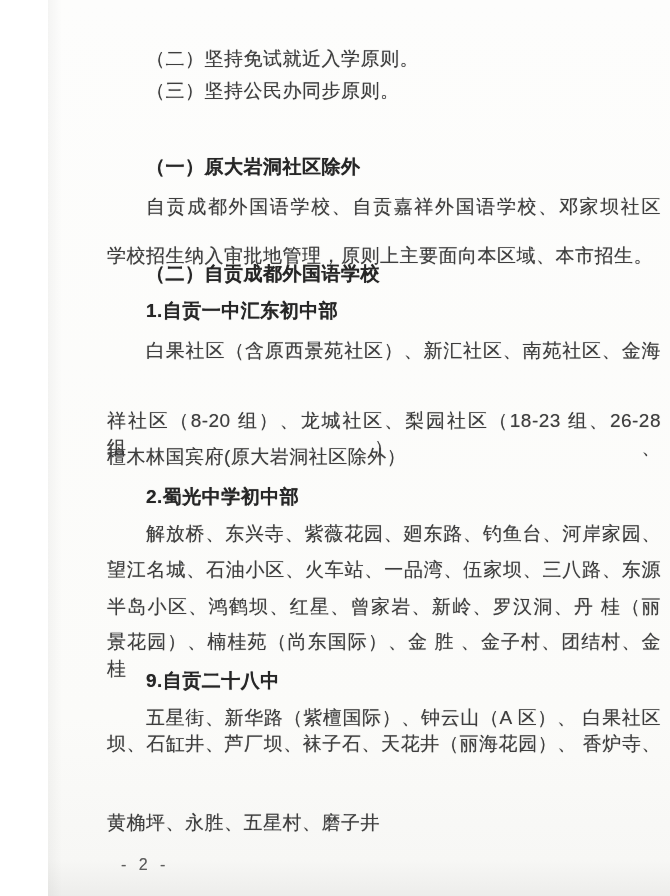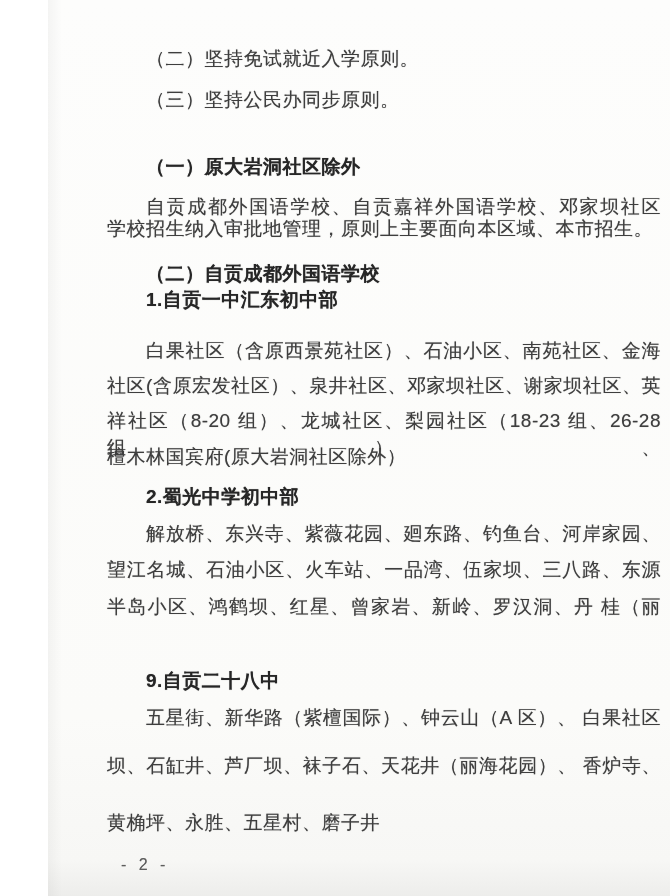--- a/index.html
+++ b/index.html
@@ -55,40 +55,40 @@
     color: #5d5d5d;
     text-shadow: 0 0 0.6px rgba(90,90,90,0.5);
   }
 </style>
 </head>
 <body>
 
 <div class="page">
 
   <div class="ln ind" style="top:45px">（二）坚持免试就近入学原则。</div>
-  <div class="ln ind" style="top:86px">（三）坚持公民办同步原则。</div>
+  <div class="ln ind" style="top:77px">（三）坚持公民办同步原则。</div>
 
   <div class="ln ind b" style="top:153px">（一）原大岩洞社区除外</div>
 
   <div class="ln ind fill" style="top:193px">自贡成都外国语学校、自贡嘉祥外国语学校、邓家坝社区</div>
-  <div class="ln" style="top:215px">学校招生纳入审批地管理，原则上主要面向本区域、本市招生。</div>
+  <div class="ln" style="top:242px">学校招生纳入审批地管理，原则上主要面向本区域、本市招生。</div>
 
   <div class="ln ind b" style="top:260px">（二）自贡成都外国语学校</div>
 
-  <div class="ln ind b" style="top:286px">1.自贡一中汇东初中部</div>
-  <div class="ln ind fill" style="top:337px">白果社区（含原西景苑社区）、石油小区、南苑社区、金海</div>
-  <div class="ln fill" style="top:372px">社区(含原宏发社区）、泉井社区、邓家坝社区、谢家坝社区、英</div>
+  <div class="ln ind b" style="top:297px">1.自贡一中汇东初中部</div>
+  <div class="ln ind fill" style="top:337px">白果社区（含原西景苑社区）、新汇社区、南苑社区、金海</div>
   <div class="ln fill" style="top:407px">祥社区（8-20 组）、龙城社区、梨园社区（18-23 组、26-28 组）、</div>
   <div class="ln" style="top:443px">檀木林国宾府(原大岩洞社区除外）</div>
 
   <div class="ln ind b" style="top:483px">2.蜀光中学初中部</div>
   <div class="ln ind fill" style="top:520px">解放桥、东兴寺、紫薇花园、廻东路、钓鱼台、河岸家园、</div>
   <div class="ln fill" style="top:556px">望江名城、石油小区、火车站、一品湾、伍家坝、三八路、东源</div>
   <div class="ln fill" style="top:593px">半岛小区、鸿鹤坝、红星、曾家岩、新岭、罗汉洞、丹 桂（丽</div>
+  <div class="ln fill" style="top:628px">景花园）、楠桂苑（尚东国际）、金 胜 、金子村、团结村、金 桂</div>
 
   <div class="ln ind b" style="top:667px">9.自贡二十八中</div>
   <div class="ln ind fill" style="top:704px">五星街、新华路（紫檀国际）、钟云山（A 区）、 白果社区</div>
-  <div class="ln fill" style="top:752px">坝、石缸井、芦厂坝、袜子石、天花井（丽海花园）、 香炉寺、</div>
+  <div class="ln fill" style="top:730px">坝、石缸井、芦厂坝、袜子石、天花井（丽海花园）、 香炉寺、</div>
   <div class="ln" style="top:809px">黄桷坪、永胜、五星村、磨子井</div>
 
   <div class="pageno">- 2 -</div>
 
 </div>
 
 </body></html>

